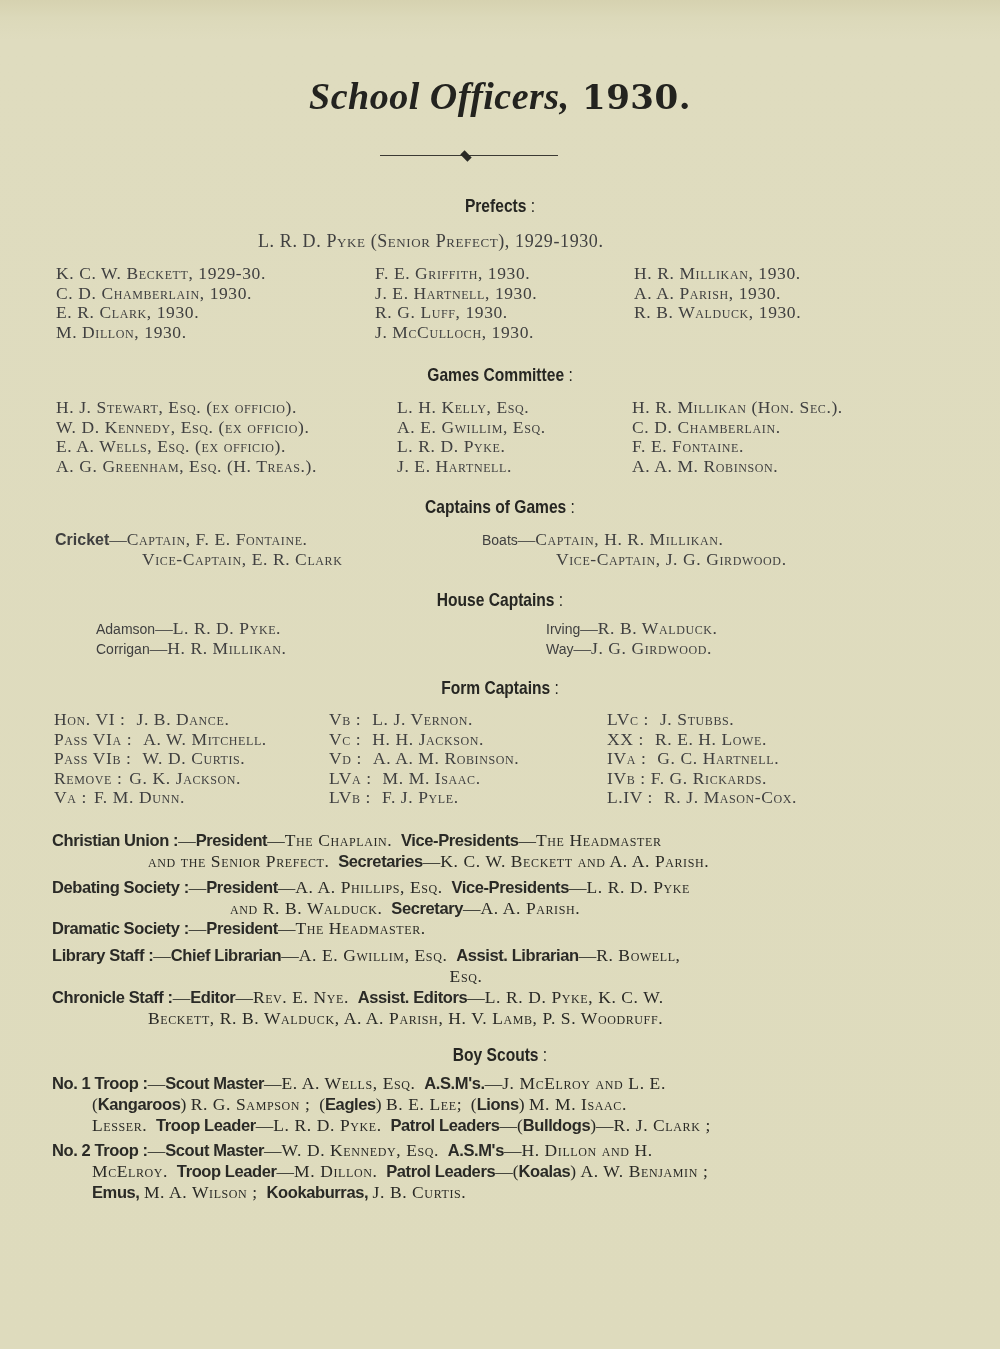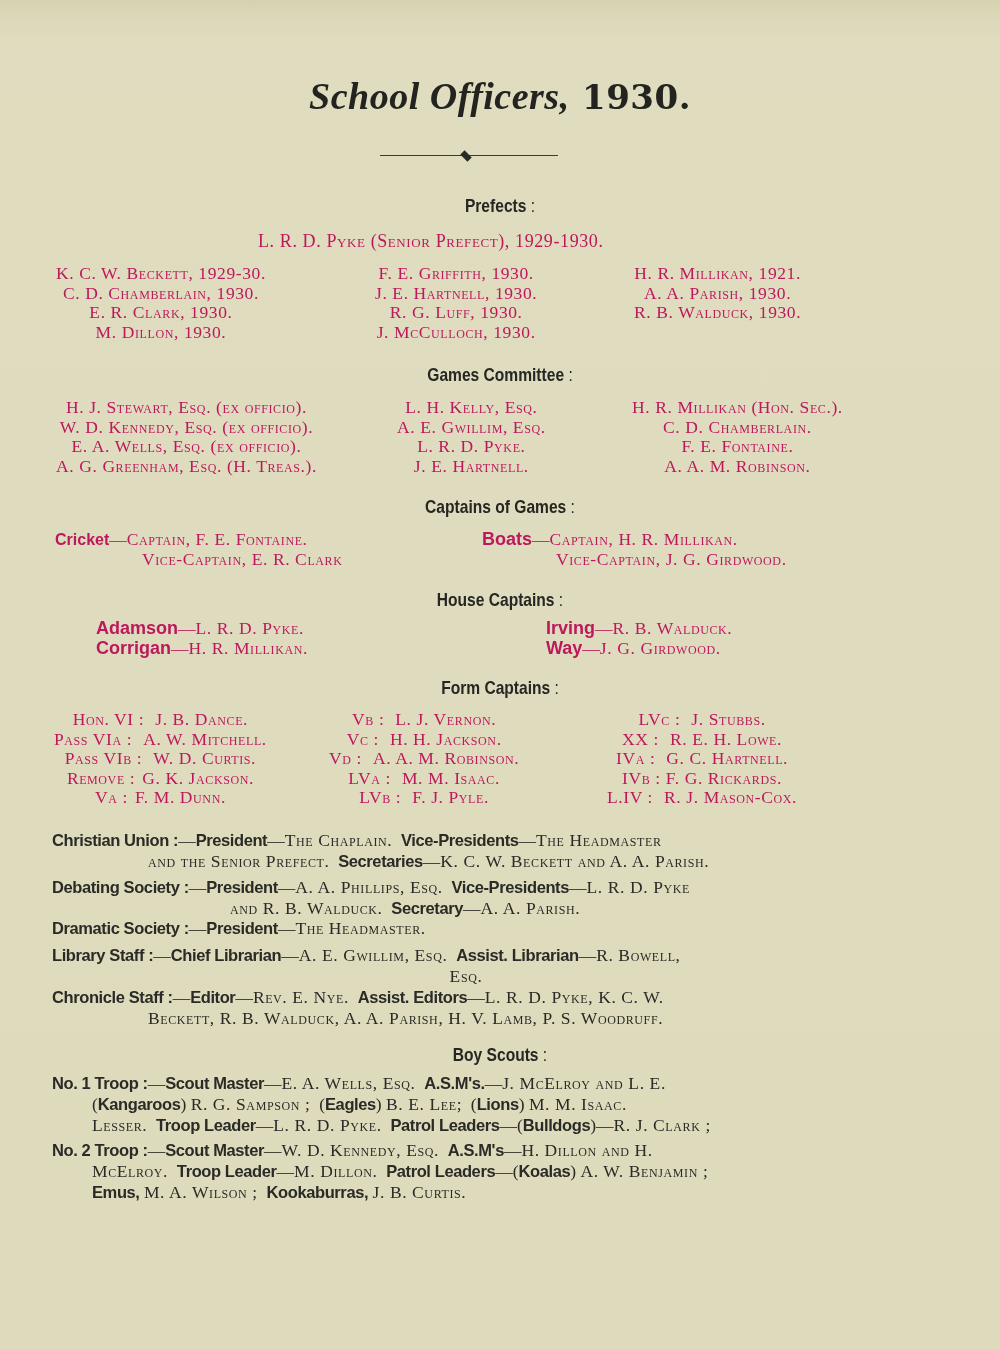--- a/index.html
+++ b/index.html
@@ -18,24 +18,24 @@
     }
     .title .blk { font-style:italic; font-family:"Liberation Serif", serif; font-size:38px; }
     .divider { left:380px; top:155px; width:178px; height:1px; background:#3b3a34; }
     .divider-dot { left:461px; top:151px; width:10px; height:10px; background:#2a2a26; transform:rotate(45deg) scaleY(0.6); }
     .hdg {
       left:0; width:1000px; text-align:center;
       font-family:"Liberation Sans", "DejaVu Sans", sans-serif; font-weight:bold;
       font-size:19px; transform:scaleX(0.82); transform-origin:center; color:#262622;
     }
     .hdg .colon { font-weight:normal; }
-    .row { font-size:17.5px; line-height:19.5px; color:#be185d;text-align:center; }
+    .row { font-size:17.5px; line-height:19.5px; color:#404040; }
     .sc { font-variant:small-caps; letter-spacing:0.6px; }
     .b { font-family:"Liberation Sans", "DejaVu Sans", sans-serif; font-weight:bold; font-size:16px; display:inline-block; transform:scaleX(0.86); transform-origin:left; }
-    .bi { font-family:"Liberation Sans", "DejaVu Sans", sans-serif; font-weight:bold; font-size:18px; }
+    .bi { font-family:"Liberation Sans", "DejaVu Sans", sans-serif; font-weight:normal; font-size:14px; }
     .col { position:absolute; }
     .col div { height:19.5px; }
     .para { position:absolute; left:52px; width:868px; font-size:17.5px; line-height:21px; }
     .para .lbl { font-family:"Liberation Sans","DejaVu Sans",sans-serif; font-weight:bold; font-size:16.5px; letter-spacing:-0.4px; }
     .para .ind { padding-left:96px; }
   </style>
 </head>
 <body>
 
 <div class="abs title">
@@ -56,21 +56,21 @@
   <div>E. R. Clark, 1930.</div>
   <div>M. Dillon, 1930.</div>
 </div>
 <div class="col row sc" style="left:375px; top:264px;">
   <div>F. E. Griffith, 1930.</div>
   <div>J. E. Hartnell, 1930.</div>
   <div>R. G. Luff, 1930.</div>
   <div>J. McCulloch, 1930.</div>
 </div>
 <div class="col row sc" style="left:634px; top:264px;">
-  <div>H. R. Millikan, 1921.</div>
+  <div>H. R. Millikan, 1930.</div>
   <div>A. A. Parish, 1930.</div>
   <div>R. B. Walduck, 1930.</div>
 </div>
 
 <div class="abs hdg" style="top:364px;">
   <span>Games Committee</span><span class="colon"> :</span>
 </div>
 <div class="col row sc" style="left:56px; top:398px;">
   <div>H. J. Stewart, Esq. (ex officio).</div>
   <div>W. D. Kennedy, Esq. (ex officio).</div>

